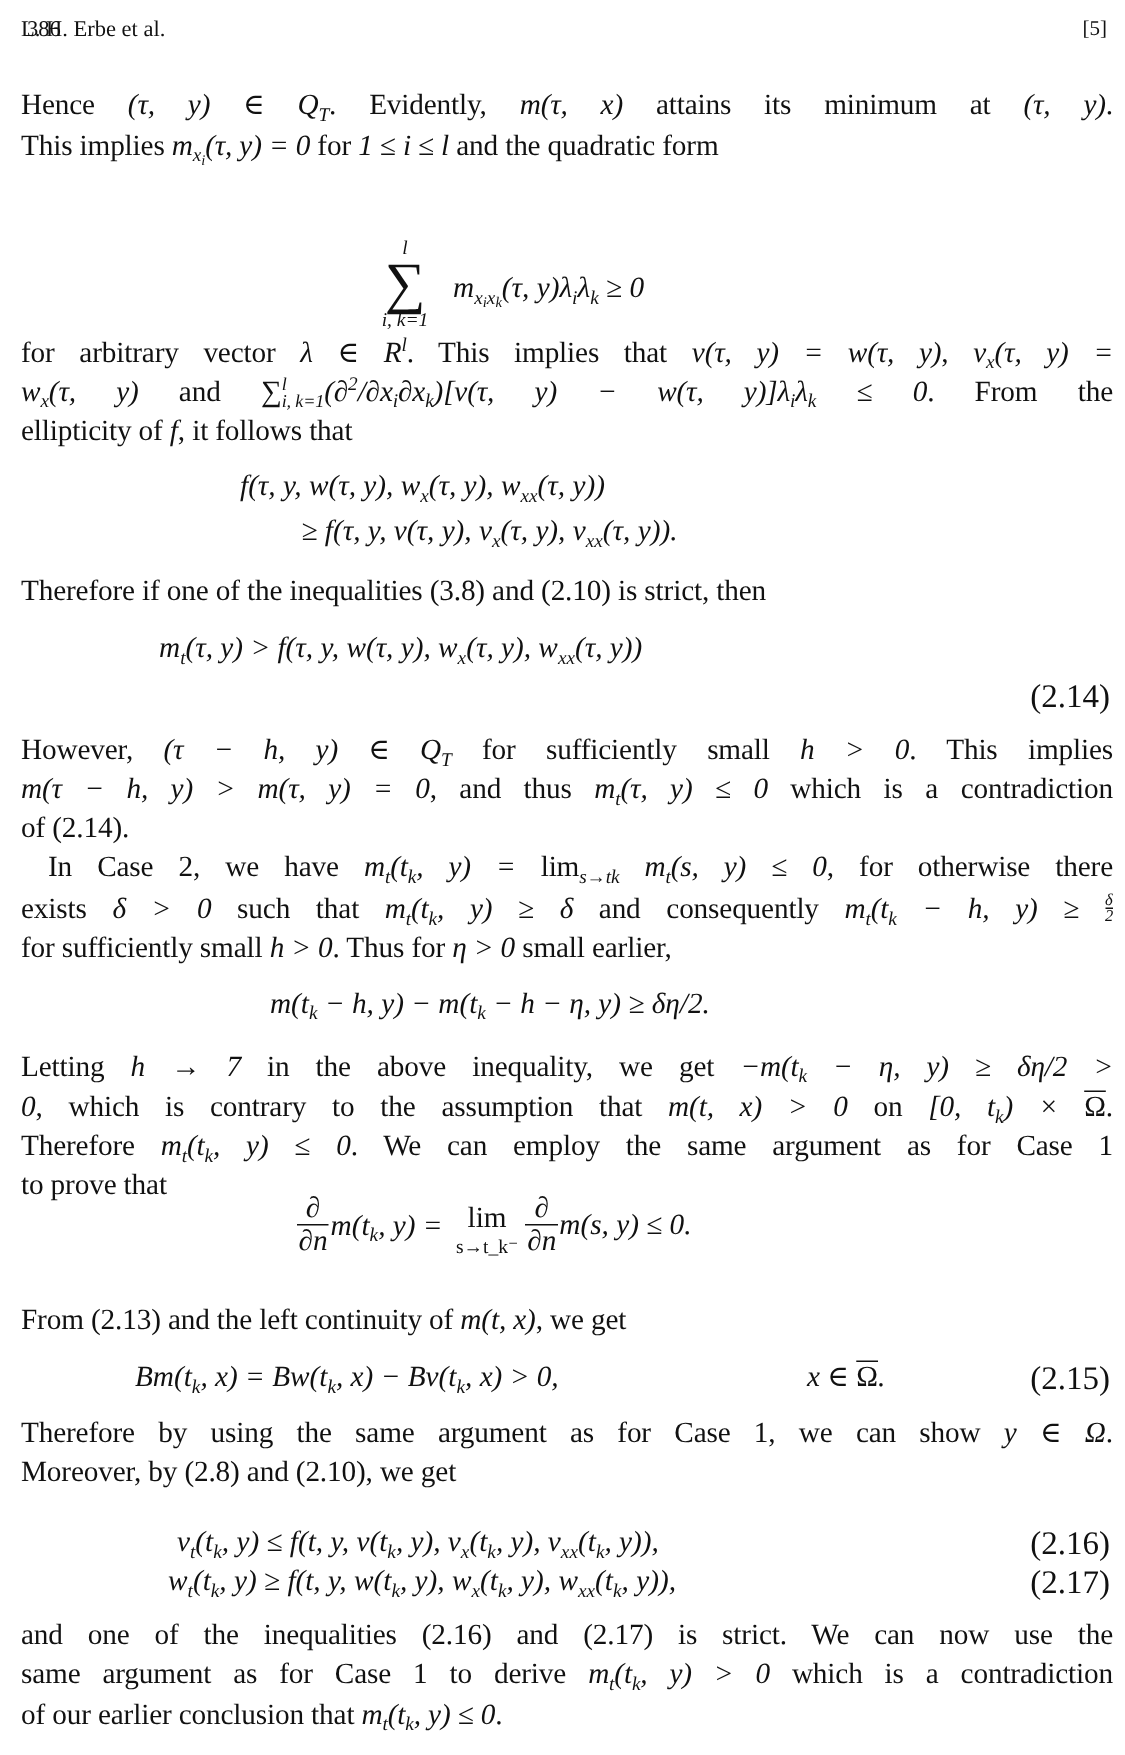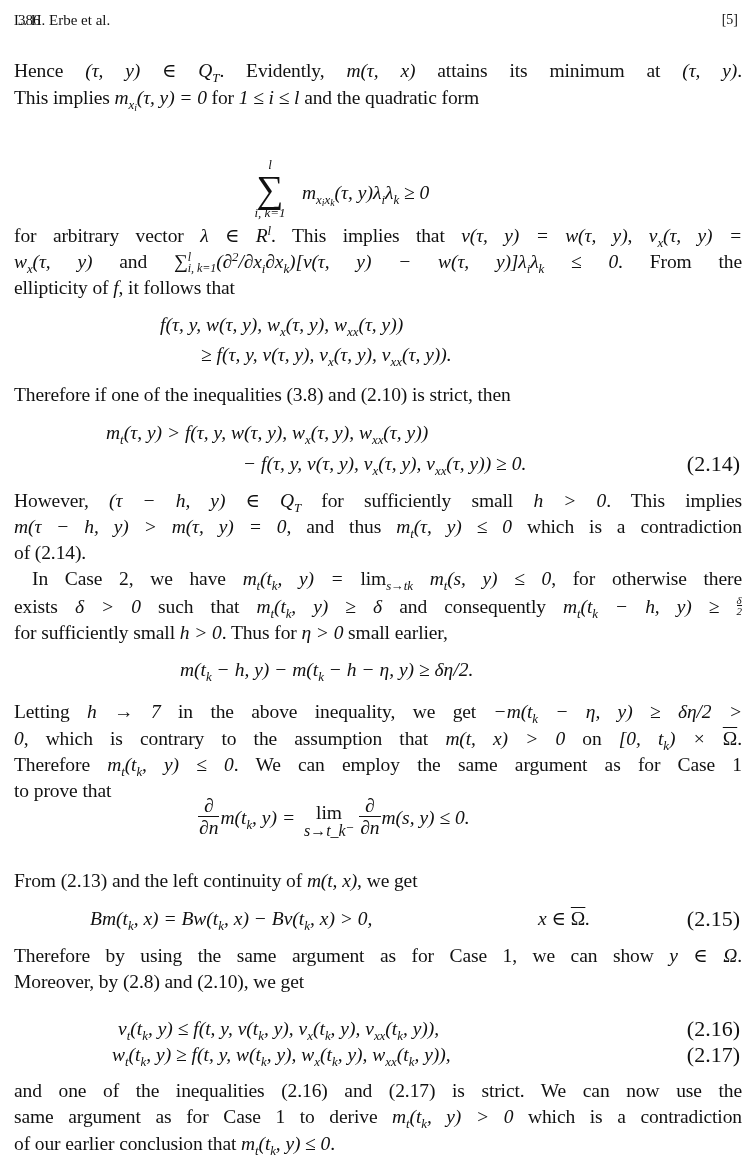--- a/index.html
+++ b/index.html
@@ -40,21 +40,21 @@
   }
   .sum .upper { font-size: 13px; font-style: italic; height: 14px; line-height: 14px; }
   .sum .sigma { font-size: 38px; line-height: 34px; }
   .sum .lower { font-size: 13px; font-style: italic; line-height: 14px; }
 
   .frac { display: inline-block; vertical-align: middle; text-align: center; margin: 0 1px; }
   .frac .num { display: block; line-height: 20px; }
   .frac .den { display: block; border-top: 1px solid #111; line-height: 22px; padding: 0 1px; }
   .lim { display: inline-block; vertical-align: top; text-align: center; margin: 0 4px; }
   .lim .w { display: block; line-height: 26px; }
-  .lim .u { display: block; font-size: 16px; font-style: italic; line-height: 10px; }
+  .lim .u { display: block; font-size: 13px; line-height: 10px; }
   .tfrac { display: inline-block; vertical-align: -0.2em; font-size: 11px; line-height: 10px; text-align: center; font-style: italic; }
   .tfrac span { display: block; }
 </style>
 </head>
 <body>
 
 <div class="page">
 
   <div class="running-head">
     <span class="pn">386</span>
@@ -75,21 +75,20 @@
   <div class="line just" style="top:223px"><span>for arbitrary vector </span><span class="m">λ ∈ R</span><sup class="m">l</sup><span>. This implies that </span><span class="m">v(τ, y) = w(τ, y)</span><span>, </span><span class="m">v</span><sub class="m">x</sub><span class="m">(τ, y) =</span></div>
   <div class="line just" style="top:249px"><span class="m">w</span><sub class="m">x</sub><span class="m">(τ, y)</span><span> and </span><span class="m">∑</span><span class="m" style="display: inline-block; vertical-align: -0.3em; font-size: 0.62em; line-height: 0.9em;"><span style="display: block;">l</span><span style="display: block;">i, k=1</span></span><span class="m">(∂</span><sup class="m">2</sup><span class="m">/∂x</span><sub class="m">i</sub><span class="m">∂x</span><sub class="m">k</sub><span class="m">)[v(τ, y) − w(τ, y)]λ</span><sub class="m">i</sub><span class="m">λ</span><sub class="m">k</sub><span class="m"> ≤ 0</span><span>. From the</span></div>
   <div class="line" style="top:275px"><span>ellipticity of </span><span class="m">f</span><span>, it follows that</span></div>
 
   <div class="disp" style="left:160px;top:312px"><span class="m">f(τ, y, w(τ, y), w</span><sub class="m">x</sub><span class="m">(τ, y), w</span><sub class="m">xx</sub><span class="m">(τ, y))</span></div>
   <div class="disp" style="left:201px;top:342px"><span class="m">≥ f(τ, y, v(τ, y), v</span><sub class="m">x</sub><span class="m">(τ, y), v</span><sub class="m">xx</sub><span class="m">(τ, y)).</span></div>
 
   <div class="line" style="top:382px"><span>Therefore if one of the inequalities (3.8) and (2.10) is strict, then</span></div>
 
   <div class="disp" style="left:106px;top:420px"><span class="m">m</span><sub class="m">t</sub><span class="m">(τ, y) &gt; f(τ, y, w(τ, y), w</span><sub class="m">x</sub><span class="m">(τ, y), w</span><sub class="m">xx</sub><span class="m">(τ, y))</span></div>
-  <div class="disp" style="left:243px;top:451px"><span class="m">− f(τ, y, v(τ, y), v</span><sub class="m">x</sub><span class="m">(τ, y), v</span><sub class="m">xx</sub><span class="m">(τ, y)) ≥ 0.</span></div>
   <span class="eqno" style="top:451px">(2.14)</span>
 
   <div class="line just" style="top:488px"><span>However, </span><span class="m">(τ − h, y) ∈ Q</span><sub class="m">T</sub><span> for sufficiently small </span><span class="m">h &gt; 0</span><span>. This implies</span></div>
   <div class="line just" style="top:514px"><span class="m">m(τ − h, y) &gt; m(τ, y) = 0</span><span>, and thus </span><span class="m">m</span><sub class="m">t</sub><span class="m">(τ, y) ≤ 0</span><span> which is a contradiction</span></div>
   <div class="line" style="top:540px"><span>of (2.14).</span></div>
   <div class="line just indent" style="top:566px"><span>In Case 2, we have </span><span class="m">m</span><sub class="m">t</sub><span class="m">(t</span><sub class="m">k</sub><span class="m">, y) = </span><span>lim</span><sub class="m">s→tk</sub><span class="m"> m</span><sub class="m">t</sub><span class="m">(s, y) ≤ 0</span><span>, for otherwise there</span></div>
   <div class="line just" style="top:594px"><span>exists </span><span class="m">δ &gt; 0</span><span> such that </span><span class="m">m</span><sub class="m">t</sub><span class="m">(t</span><sub class="m">k</sub><span class="m">, y) ≥ δ</span><span> and consequently </span><span class="m">m</span><sub class="m">t</sub><span class="m">(t</span><sub class="m">k</sub><span class="m"> − h, y) ≥ </span><span class="tfrac"><span>δ</span><span style="border-top: 1px solid rgb(17, 17, 17);">2</span></span></div>
   <div class="line" style="top:620px"><span>for sufficiently small </span><span class="m">h &gt; 0</span><span>. Thus for </span><span class="m">η &gt; 0</span><span> small earlier,</span></div>
 
   <div class="disp" style="left:180px;top:657px"><span class="m">m(t</span><sub class="m">k</sub><span class="m"> − h, y) − m(t</span><sub class="m">k</sub><span class="m"> − h − η, y) ≥ δη/2.</span></div>

